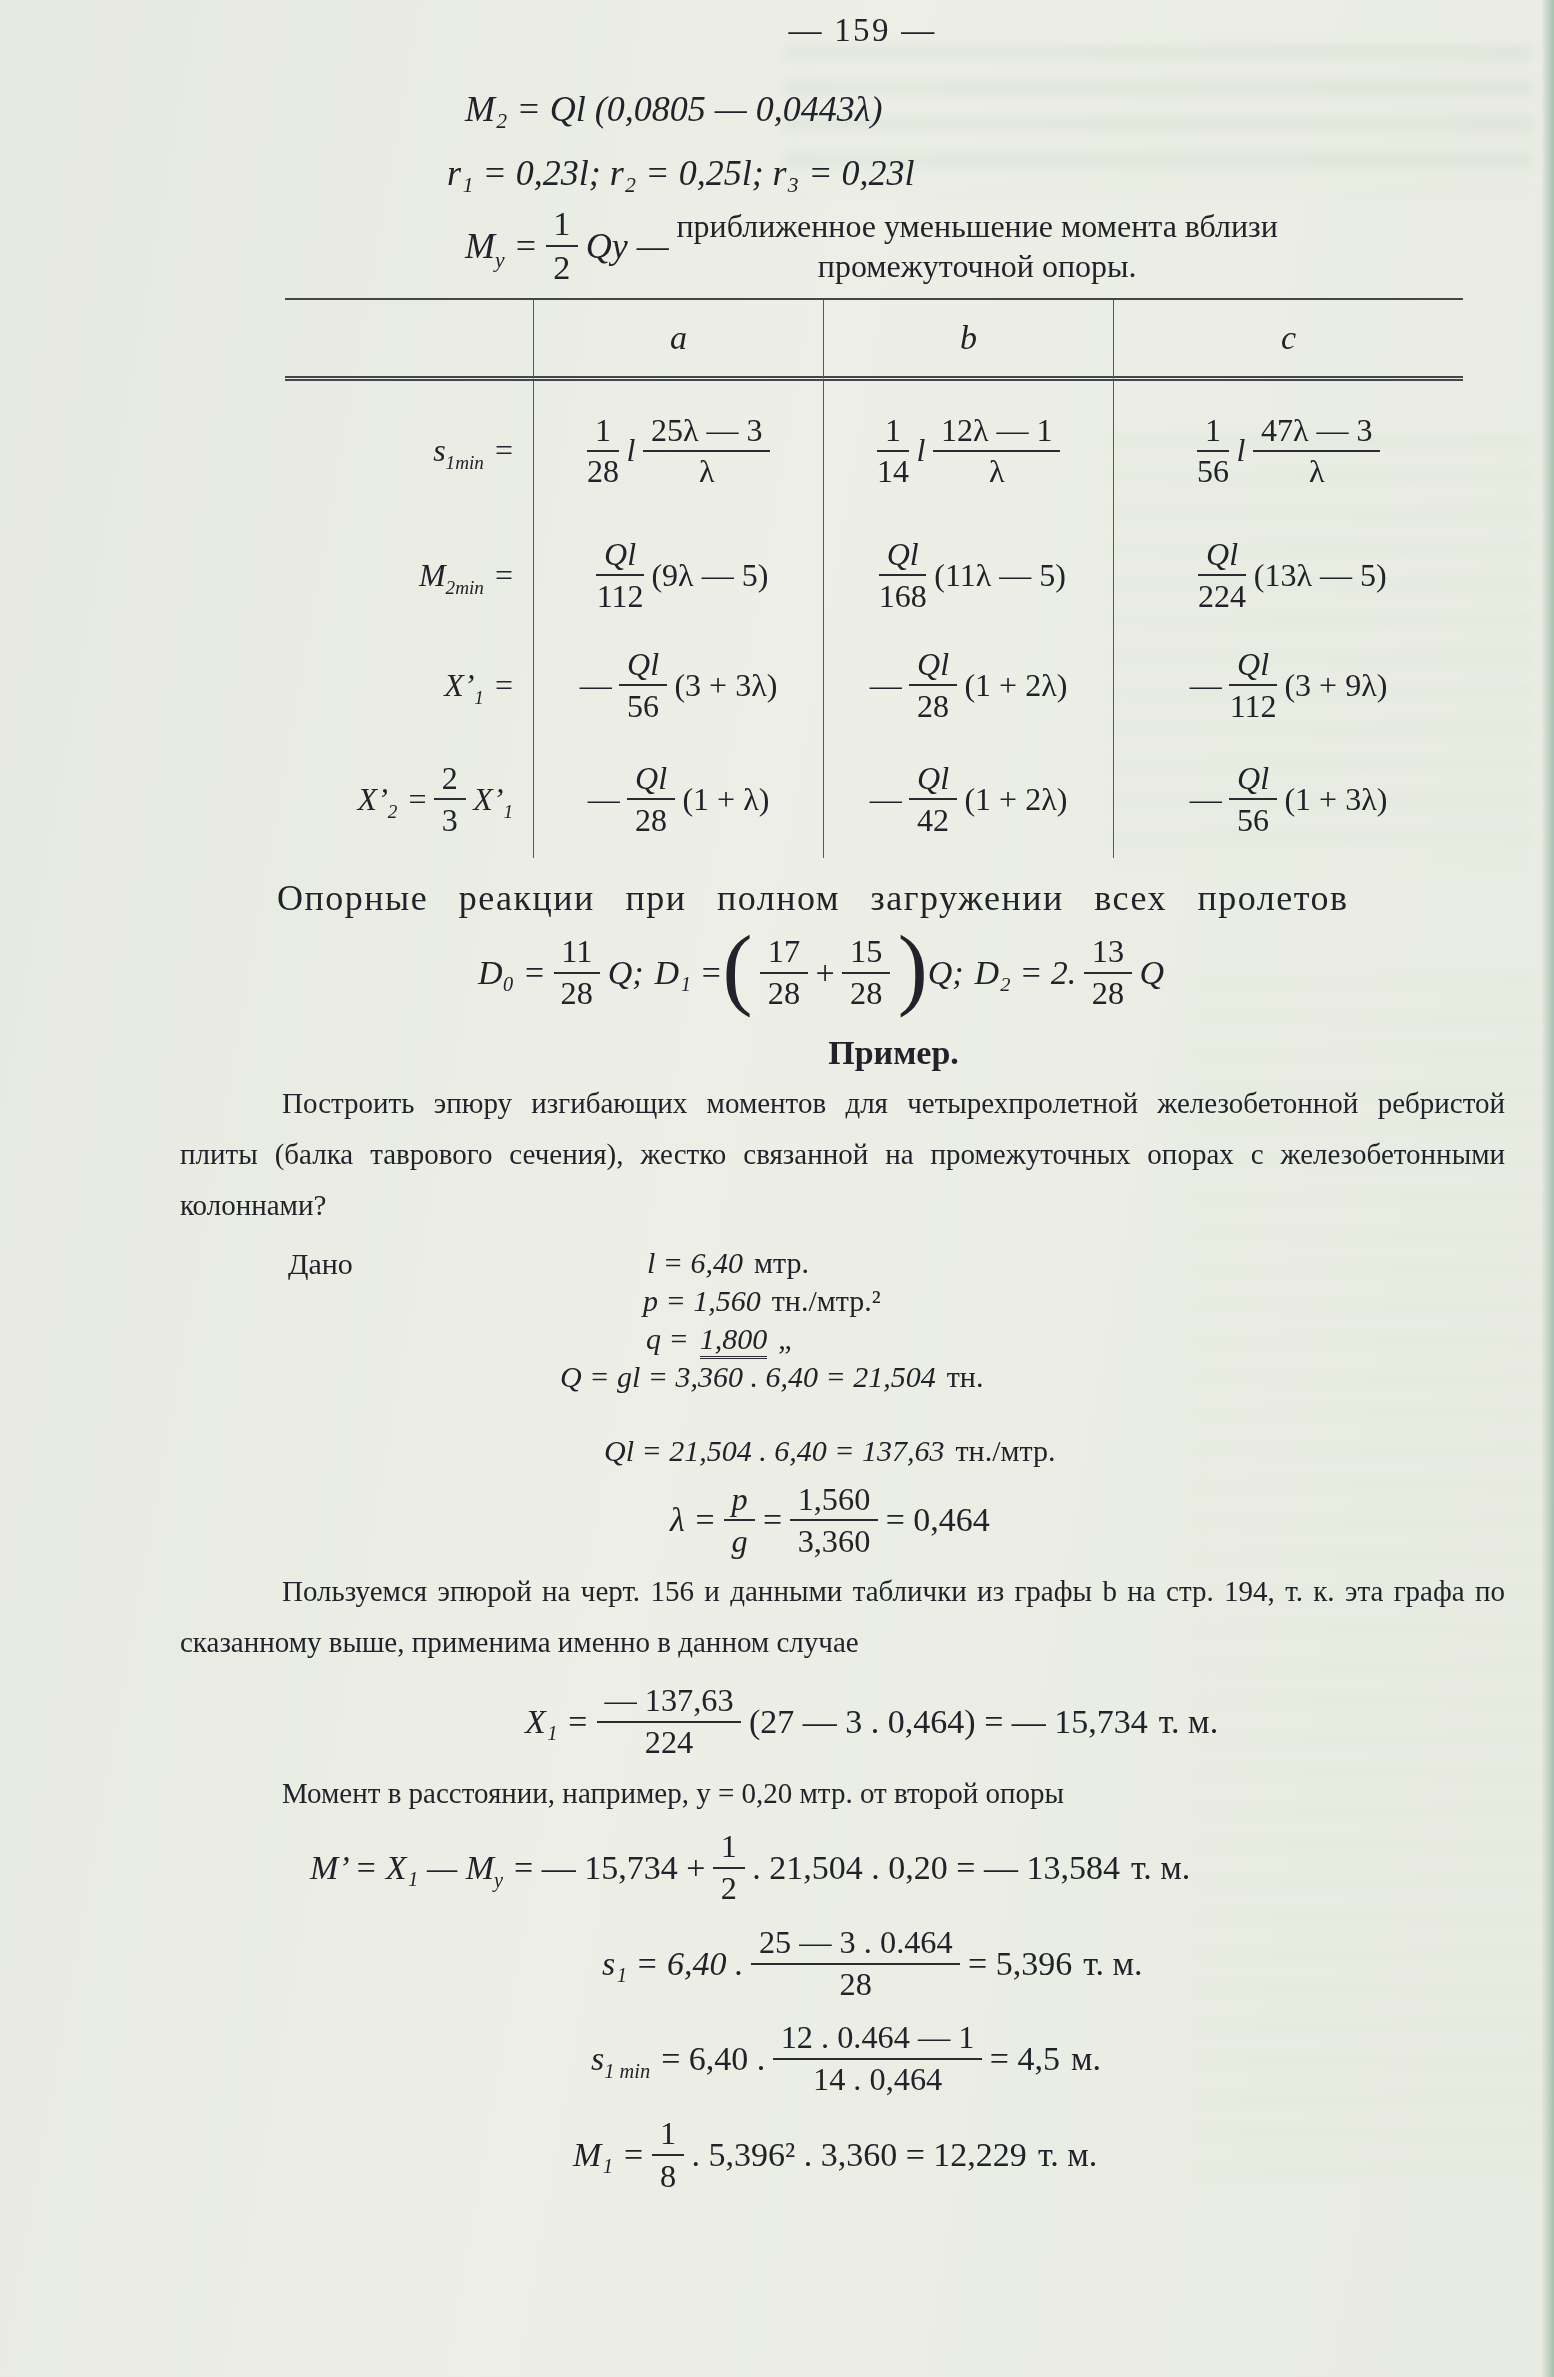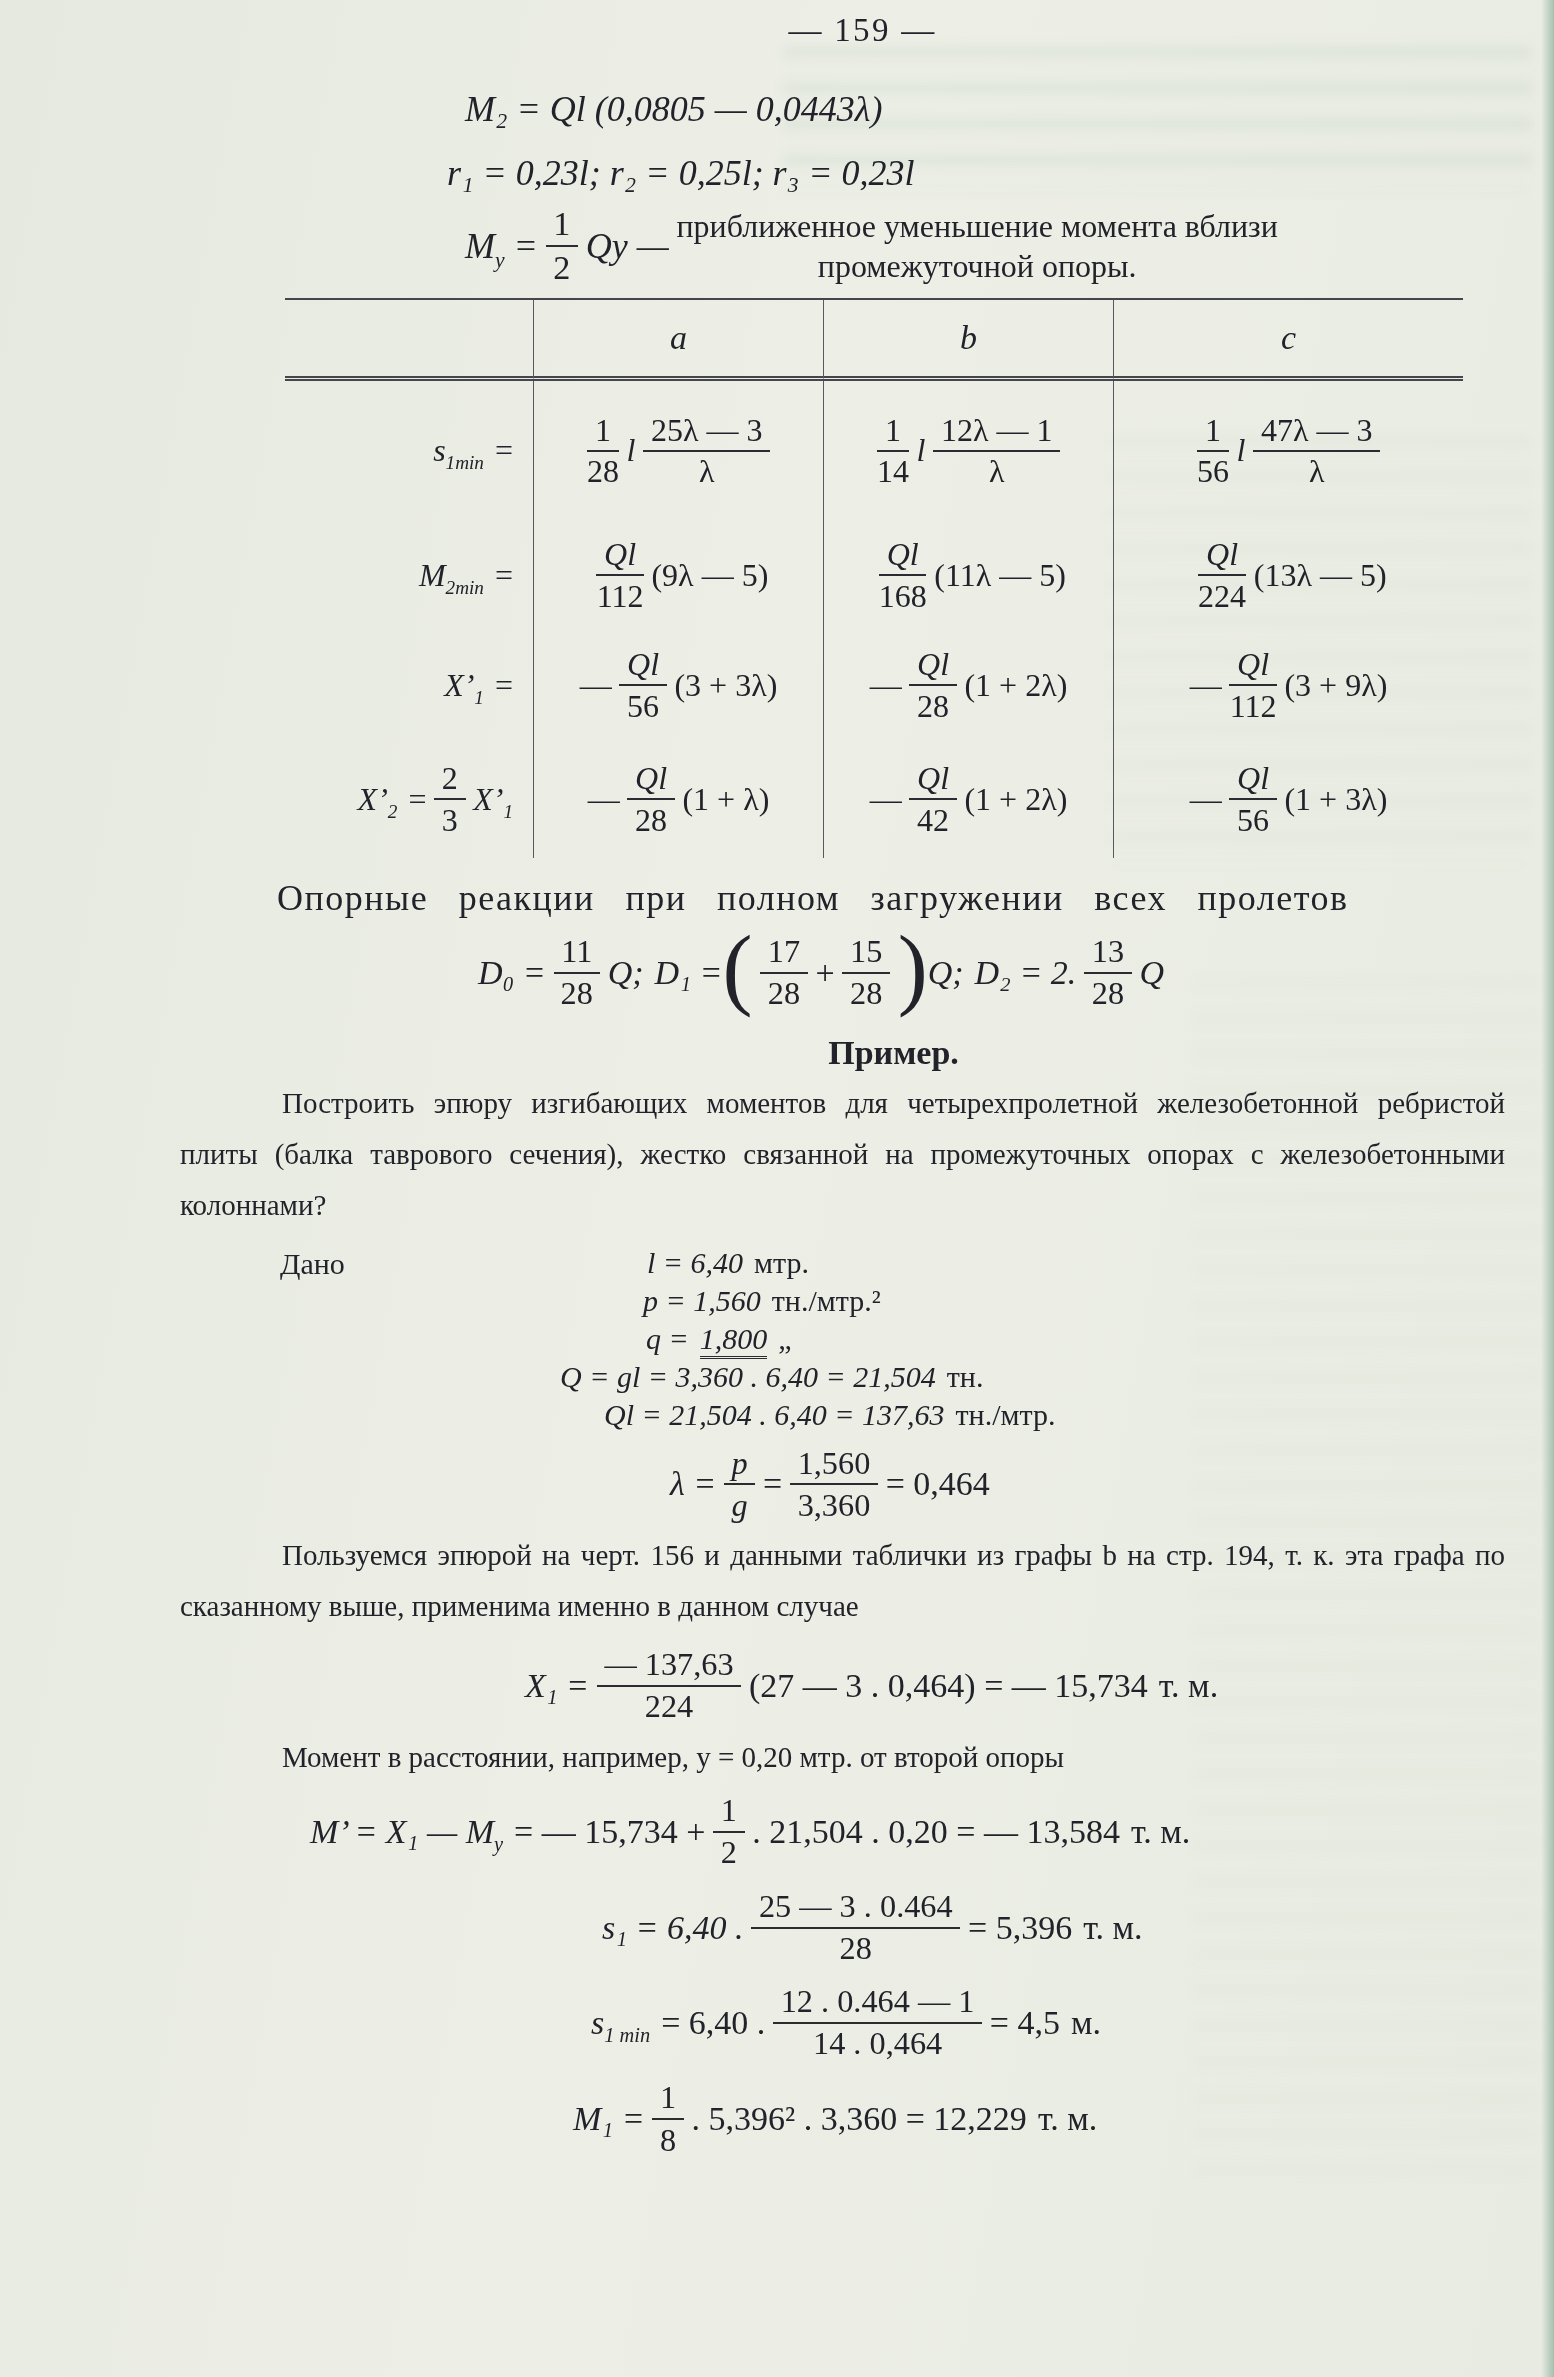--- a/index.html
+++ b/index.html
@@ -64,29 +64,29 @@
   .bigparen { font-size:90px; line-height:0; font-style:normal; font-weight:300;
     vertical-align:middle; position:relative; top:-4.6px; }
   .exheading { margin:22px 0 0 0; padding-left:232px; text-align:center;
     font-size:34px; font-weight:bold; }
 
   .para { width:1325px; margin:6.2px 0 0 180px; font-size:29px; line-height:51px;
     text-align:justify; text-indent:102px; }
   .para.single { text-align:left; }
 
   .given { position:relative; margin-top:12.4px; font-size:30px; }
-  .given-label { position:absolute; left:280px; top:3.1px; font-style:normal; }
+  .given-label { position:absolute; left:288px; top:3.1px; font-style:normal; }
   .gline { line-height:38px; white-space:nowrap; }
   .gline .lhs { font-style:italic; }
   .gline .unit { font-style:normal; margin-left:11px; }
   .gl-l, .gl-g { margin-left:647px; }
   .gl-p { margin-left:643px; }
   .gl-q { margin-left:646px; }
   .gl-Q { margin-left:560px; }
-  .gl-Ql { margin-left:604px; }
+  .gl-Ql { margin-left:604px;margin-top:36px; }
   .uline { border-bottom:3.1px double #2b2b31; padding-bottom:0.8px; font-style:italic; }
 
   .lambda { margin:11px 0 0 670px; font-size:34px; }
   .x1f    { margin:14px 0 0 525px; font-size:34px; }
   .mprime { margin:9.3px 0 0 310px; font-size:34px; }
   .s1f    { margin:17px 0 0 602px; font-size:34px; }
   .s1minf { margin:15.5px 0 0 591px; font-size:34px; }
   .m1f    { margin:17px 0 0 573px; font-size:34px; }
   .unit { margin-left:11px; font-style:normal; }
 </style>

